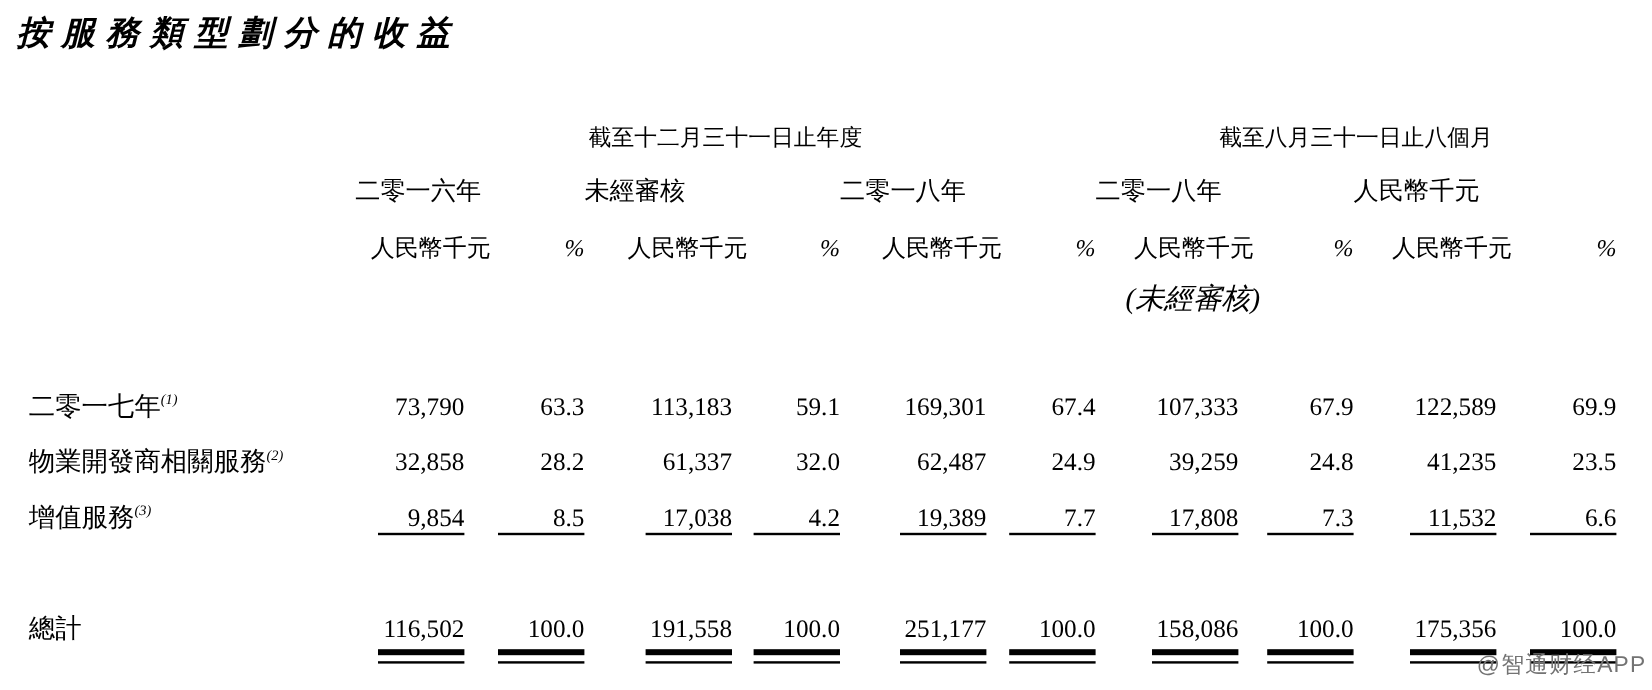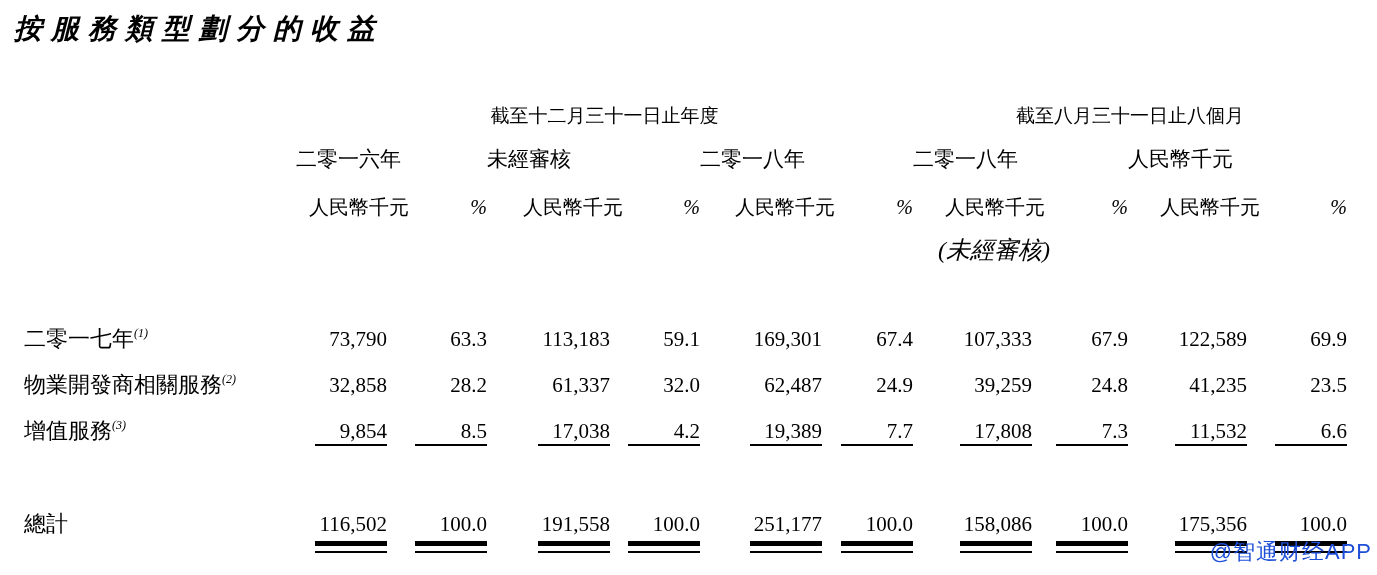--- a/index.html
+++ b/index.html
@@ -69,22 +69,22 @@
     margin-top: 6px;
     height: 5px;
     border-top: 5px solid #000;
     border-bottom: 2px solid #000;
   }
   .watermark {
     position: absolute;
     right: 5px;
     bottom: 8px;
     font-family: "Liberation Sans", "DejaVu Sans", sans-serif;
-    font-size: 22px;
-    color: #1d4ed8;
+    font-size: 19px;
+    color: #737373;
     letter-spacing: 1px;
   }
 </style>
 </head>
 <body>
 
 <div class="page">
 
   <h1 class="title">按服務類型劃分的收益</h1>
 

